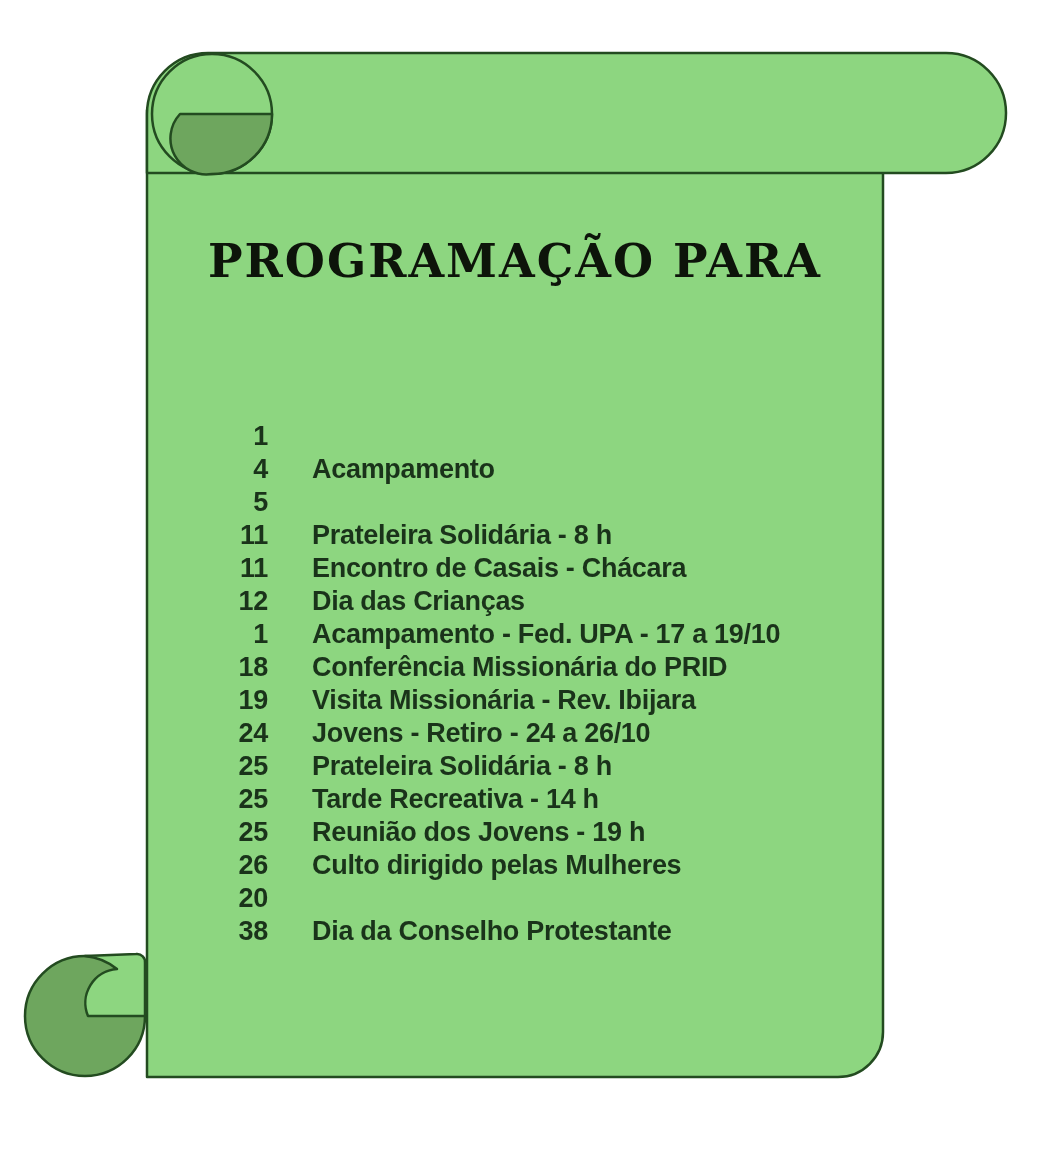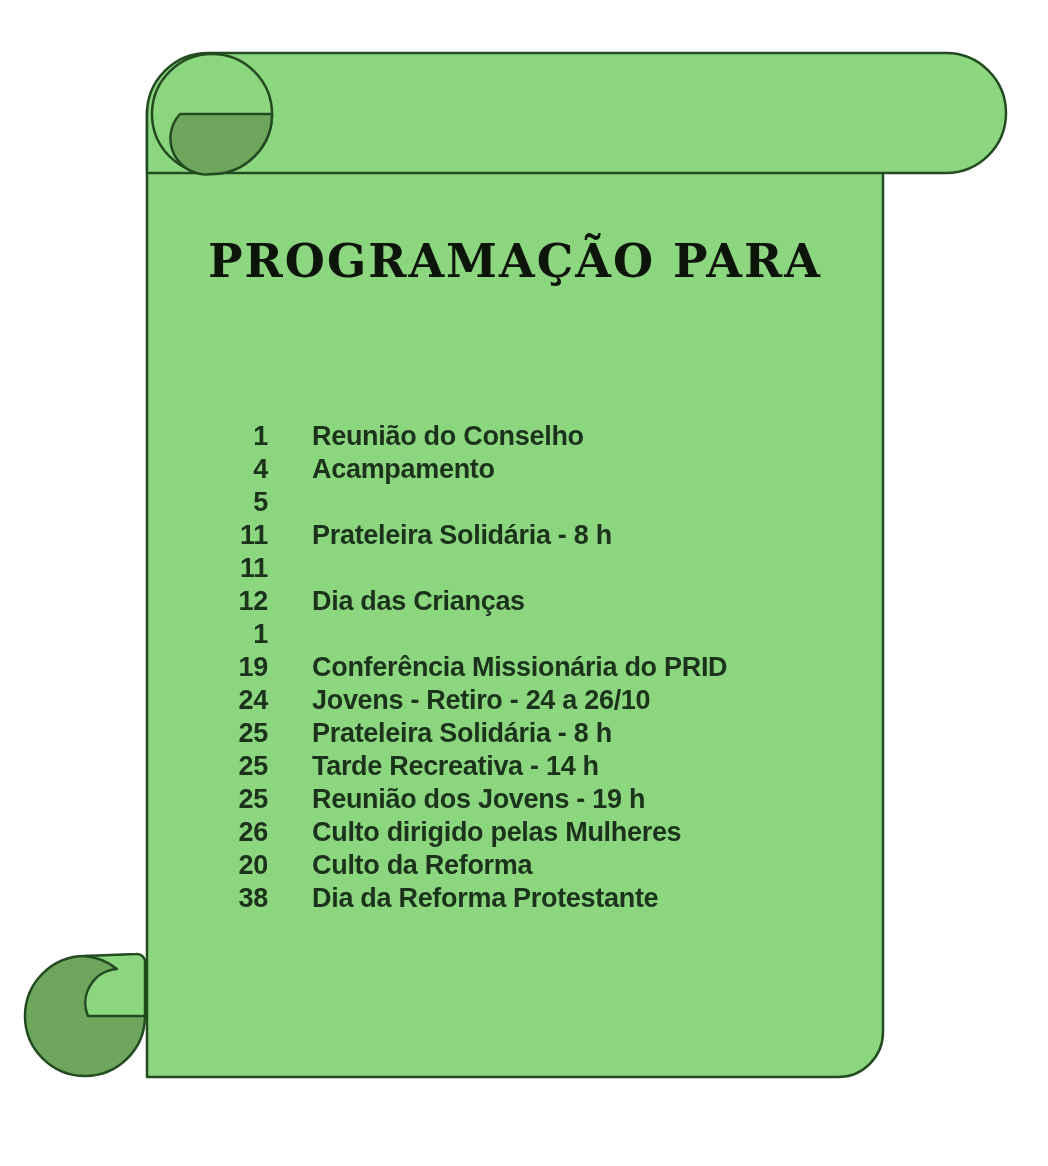--- a/index.html
+++ b/index.html
@@ -91,46 +91,51 @@
     <path class="fill-dark" d="M 180,114 L 272,114 A 60,60 0 0 1 212,174 A 36,36 0 0 1 180,114 Z"></path>
   </svg>
 
   <div class="title-block">
     <div>PROGRAMAÇÃO PARA</div>
   </div>
 
   <div class="event-list">
       <div class="event-row">
       <span class="event-day">1</span>
-      <span class="event-label">Reunião do Conselho</span>
     </div>
       <div class="event-row">
       <span class="event-day">4</span>
       <span class="event-label">Acampamento</span>
     </div>
       <div class="event-row">
       <span class="event-day">5</span>
     </div>
       <div class="event-row">
       <span class="event-day">11</span>
       <span class="event-label">Prateleira Solidária - 8 h</span>
     </div>
       <div class="event-row">
       <span class="event-day">11</span>
+      <span class="event-label">Encontro de Casais - Chácara</span>
     </div>
       <div class="event-row">
       <span class="event-day">12</span>
       <span class="event-label">Dia das Crianças</span>
     </div>
       <div class="event-row">
       <span class="event-day">1</span>
+      <span class="event-label">Acampamento - Fed. UPA - 17 a 19/10</span>
+    </div>
+      <div class="event-row">
+      <span class="event-day">18</span>
+      <span class="event-label">Conferência Missionária do PRID</span>
     </div>
       <div class="event-row">
       <span class="event-day">19</span>
-      <span class="event-label">Conferência Missionária do PRID</span>
+      <span class="event-label">Visita Missionária - Rev. Ibijara</span>
     </div>
       <div class="event-row">
       <span class="event-day">24</span>
       <span class="event-label">Jovens - Retiro - 24 a 26/10</span>
     </div>
       <div class="event-row">
       <span class="event-day">25</span>
       <span class="event-label">Prateleira Solidária - 8 h</span>
     </div>
       <div class="event-row">
@@ -140,21 +145,20 @@
       <div class="event-row">
       <span class="event-day">25</span>
       <span class="event-label">Reunião dos Jovens - 19 h</span>
     </div>
       <div class="event-row">
       <span class="event-day">26</span>
       <span class="event-label">Culto dirigido pelas Mulheres</span>
     </div>
       <div class="event-row">
       <span class="event-day">20</span>
-      <span class="event-label">Culto da Reforma</span>
     </div>
       <div class="event-row">
       <span class="event-day">38</span>
-      <span class="event-label">Dia da Reforma Protestante</span>
+      <span class="event-label">Dia da Conselho Protestante</span>
     </div>
     </div>
 
 </div>
 
 </body></html>

